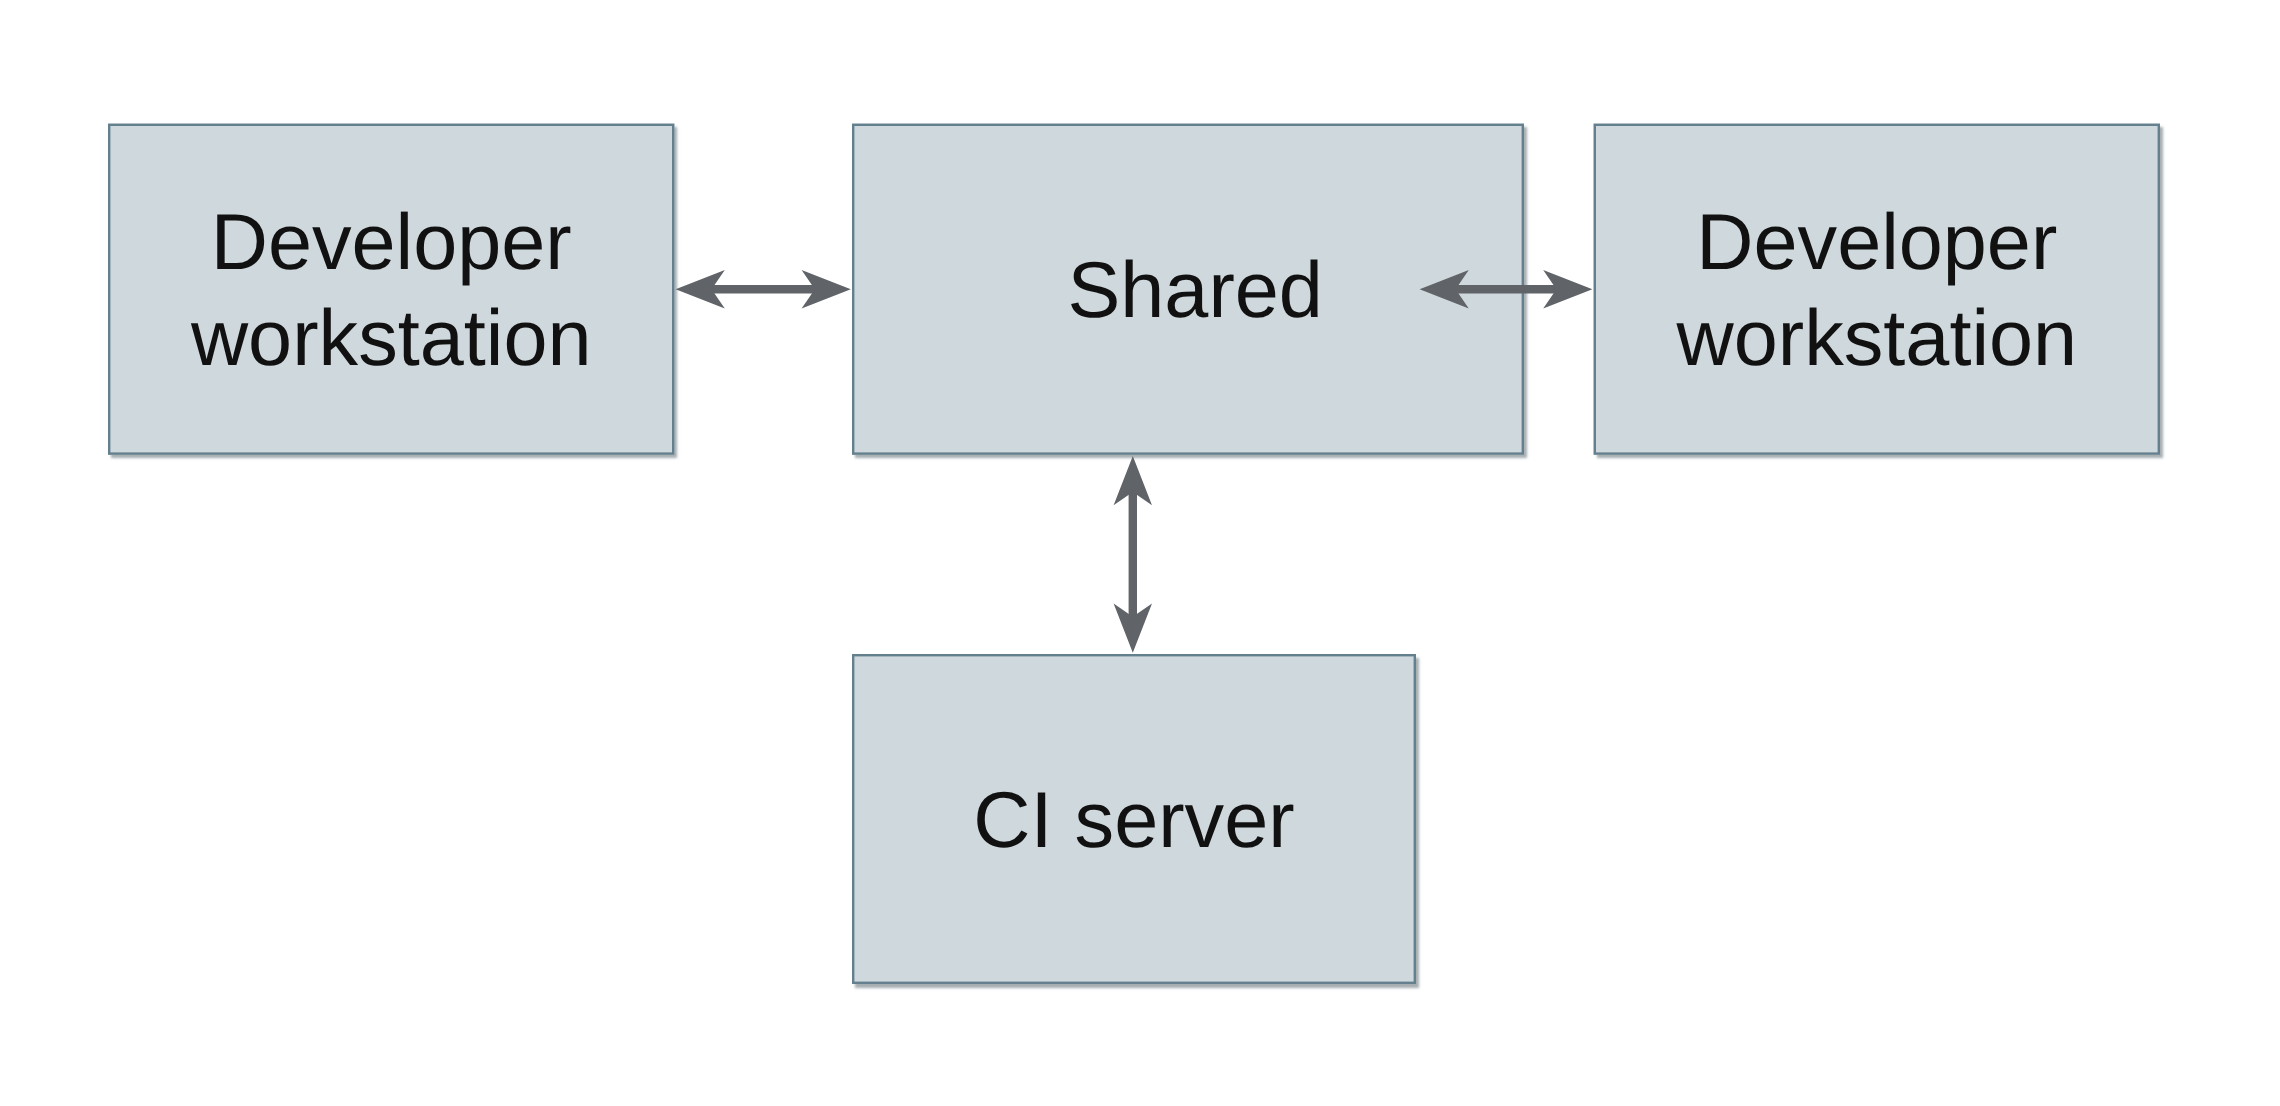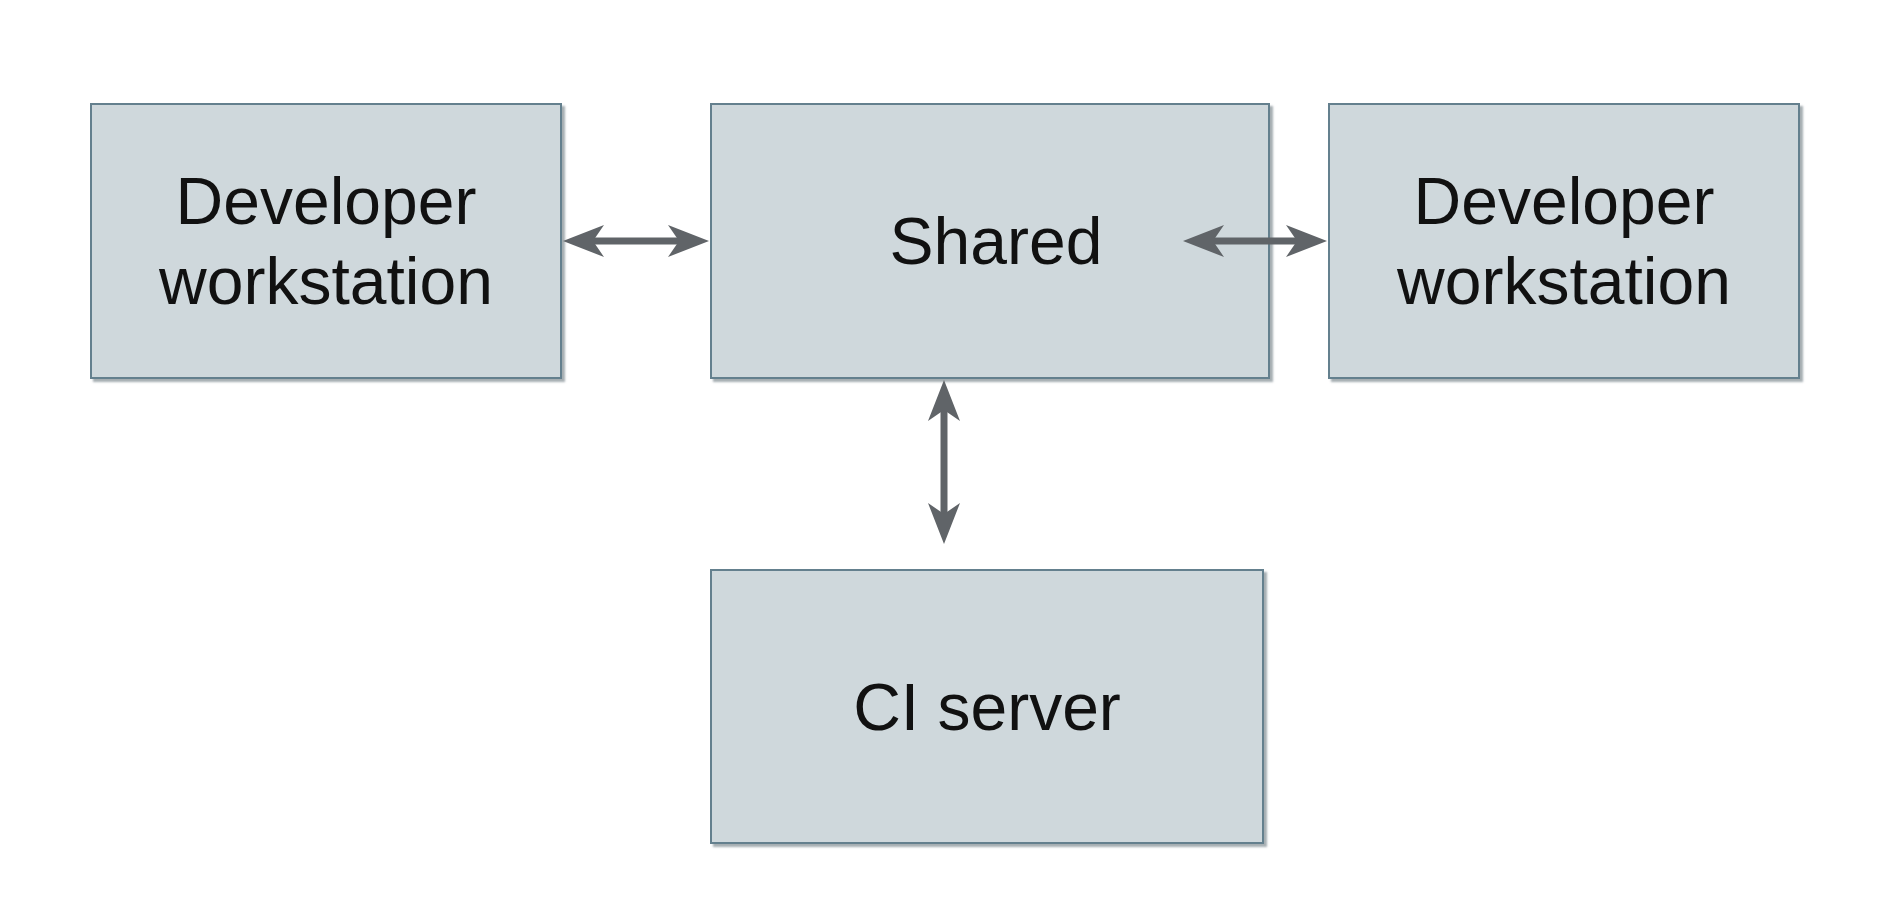--- a/index.html
+++ b/index.html
@@ -29,21 +29,21 @@
     color: var(--text-color, #111111);
     font-size: 66px;
     line-height: 80px;
     letter-spacing: 0;
   }
   .node span { display: block; white-space: nowrap; }
 
   .node-dev-left  { left: 90px;   top: 103px; width: 472px; height: 276px; }
   .node-cache     { left: 710px;  top: 103px; width: 560px; height: 276px; padding-left: 12px; }
   .node-dev-right { left: 1328px; top: 103px; width: 472px; height: 276px; }
-  .node-ci        { left: 710px;  top: 545px; width: 554px; height: 275px; margin-top: 24px; }
+  .node-ci        { left: 710px;  top: 545px; width: 470px; height: 275px; }
 
   .arrow { position: absolute; }
   .arrow line    { stroke: var(--arrow-color, #606468); stroke-width: 7px; }
   .arrow polygon { fill: var(--arrow-color, #606468); }
 
   .arrow-left   { left: 562px;  top: 211px; }
   .arrow-right  { left: 1182px; top: 211px; }
   .arrow-bottom { left: 914px;  top: 379px; }
 </style>
 </head>

